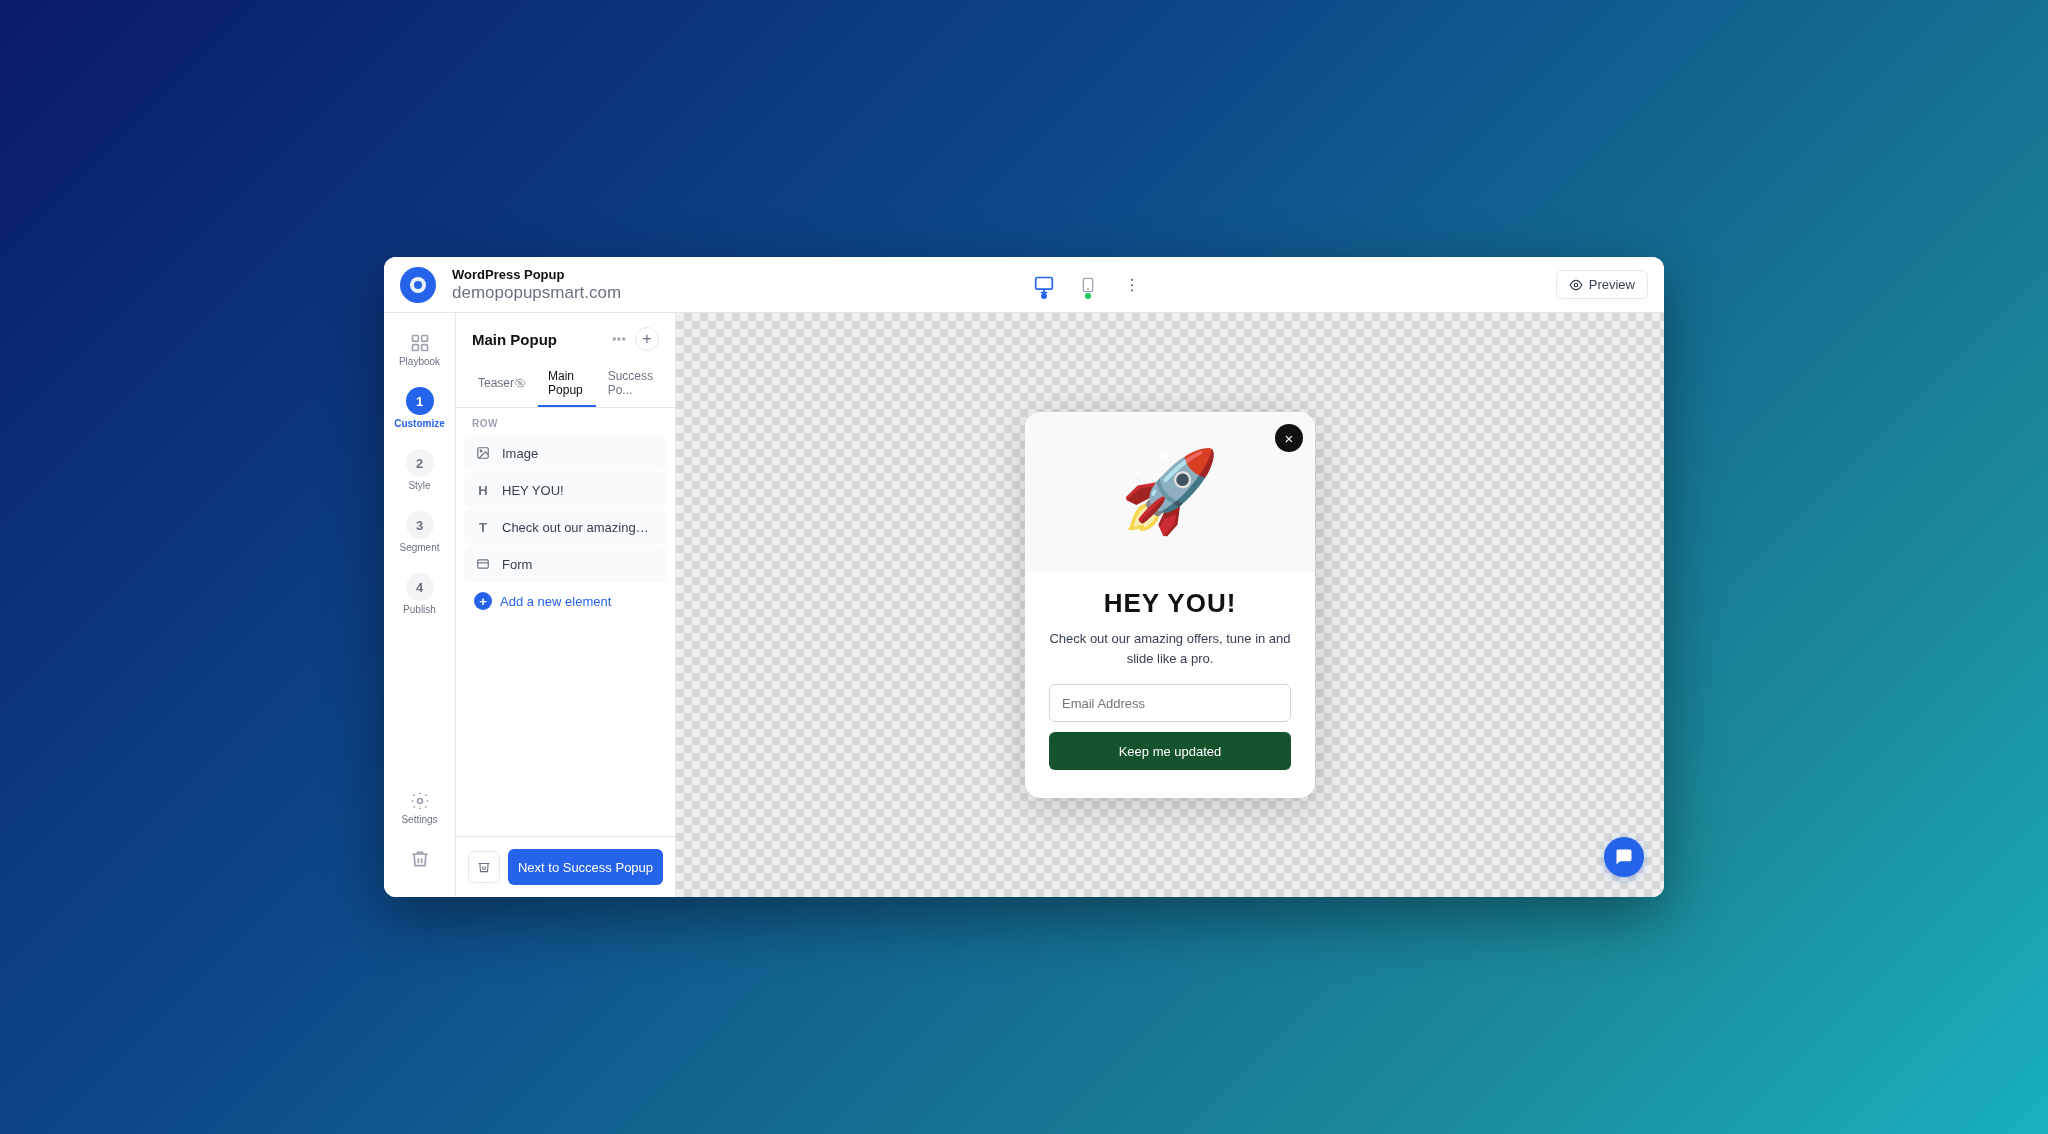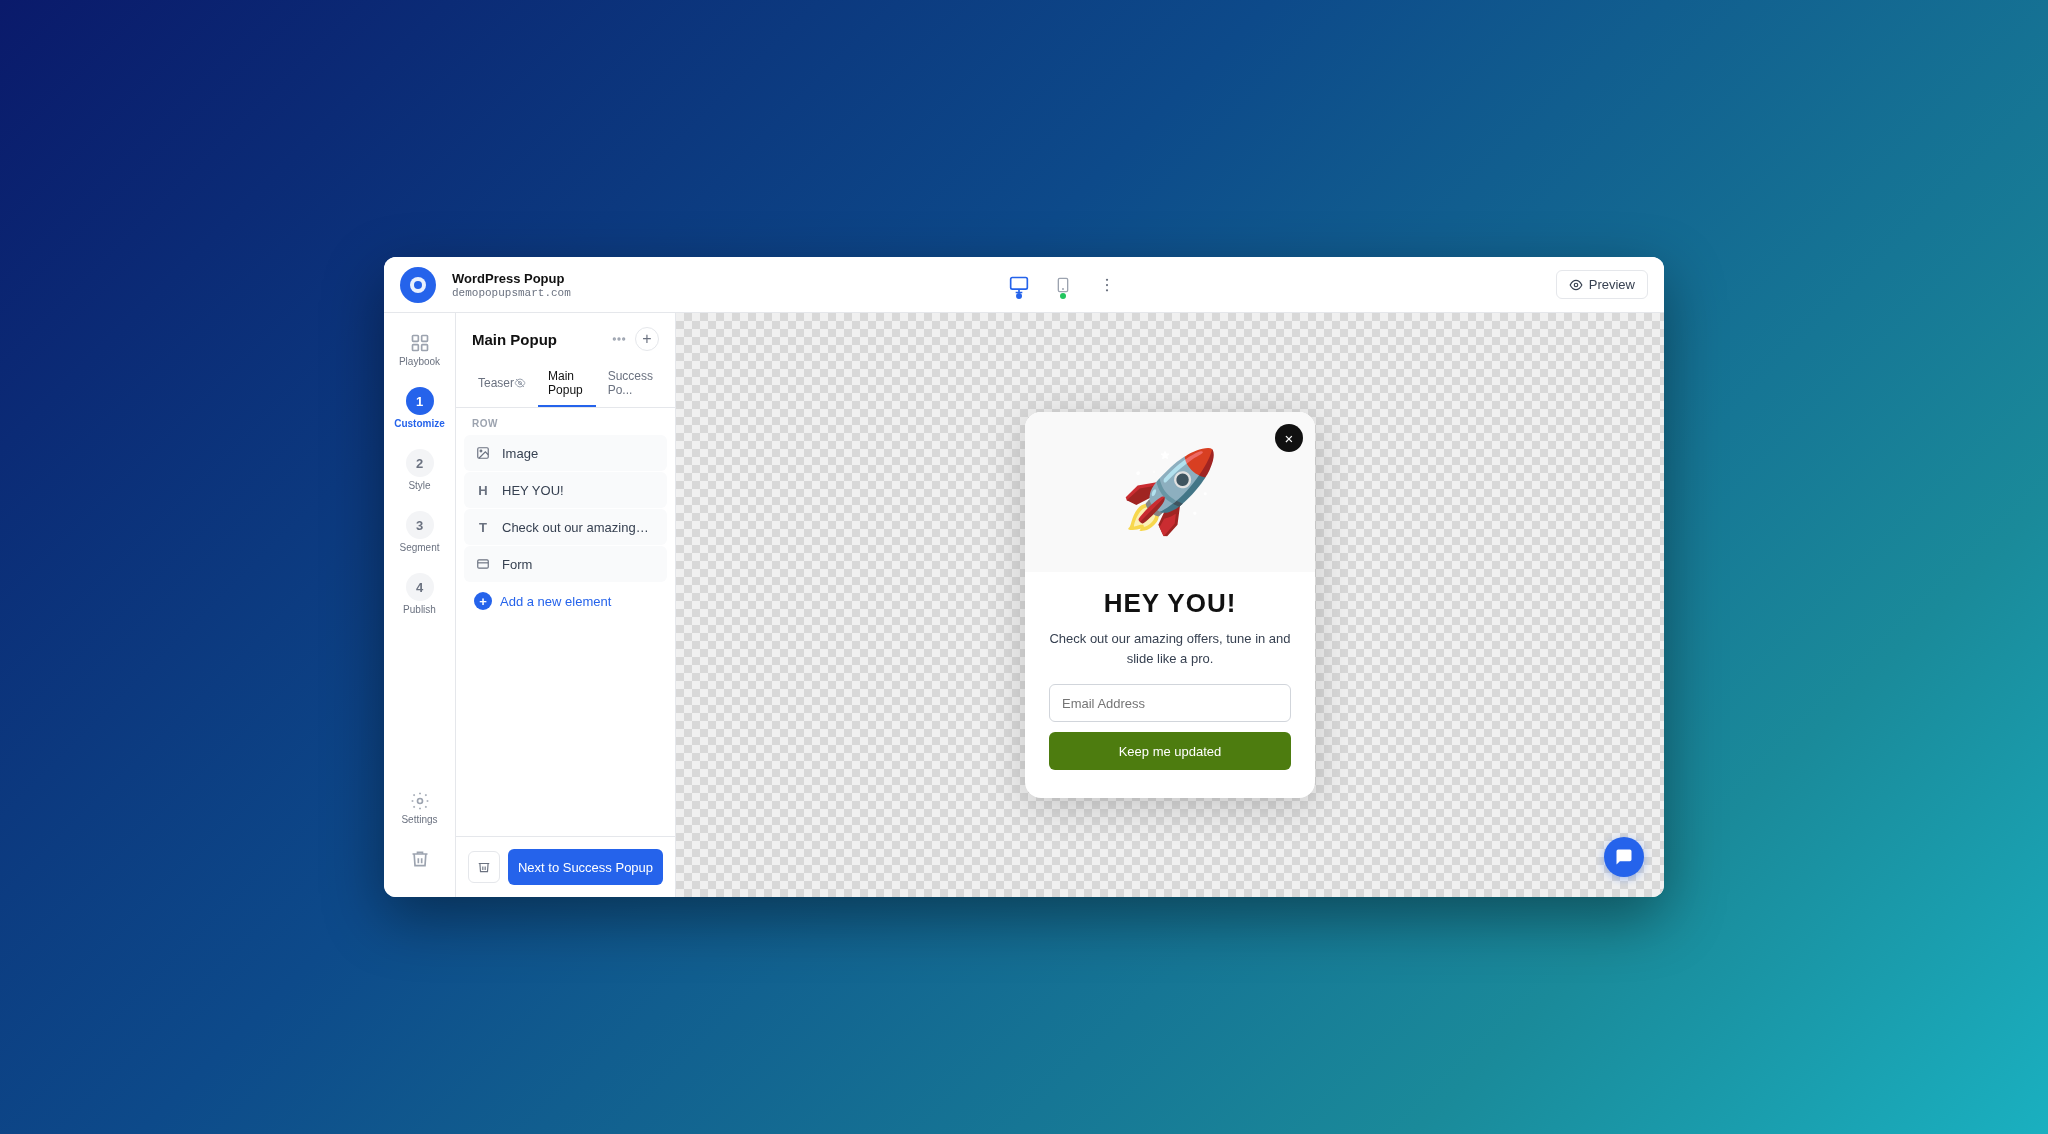--- a/index.html
+++ b/index.html
@@ -50,23 +50,22 @@
       display: flex;
       flex-direction: column;
       gap: 1px;
     }
     .header-site-name {
       font-size: 13px;
       font-weight: 600;
       color: #111;
     }
     .header-site-url {
-      font-size: 11px;
-      color: #6b7280;
-      font-family: Liberation Mono, monospace;
+      font-size: 17px;
+      color: #6b7280;
     }
     .header-center {
       flex: 1;
       display: flex;
       align-items: center;
       justify-content: center;
       gap: 12px;
     }
     .header-device-btn {
       width: 32px;
@@ -402,21 +401,21 @@
       border-radius: 6px;
       padding: 16px 12px;
       font-size: 13px;
       color: #9ca3af;
       margin-bottom: 10px;
       outline: none;
     }
     .popup-cta-btn {
       width: 100%;
       height: 38px;
-      background: #4d7c0f;
+      background: #14532d;
       color: #fff;
       border: none;
       border-radius: 6px;
       font-size: 13px;
       font-weight: 500;
       cursor: pointer;
     }
     
     .chat-button {
       position: absolute;

